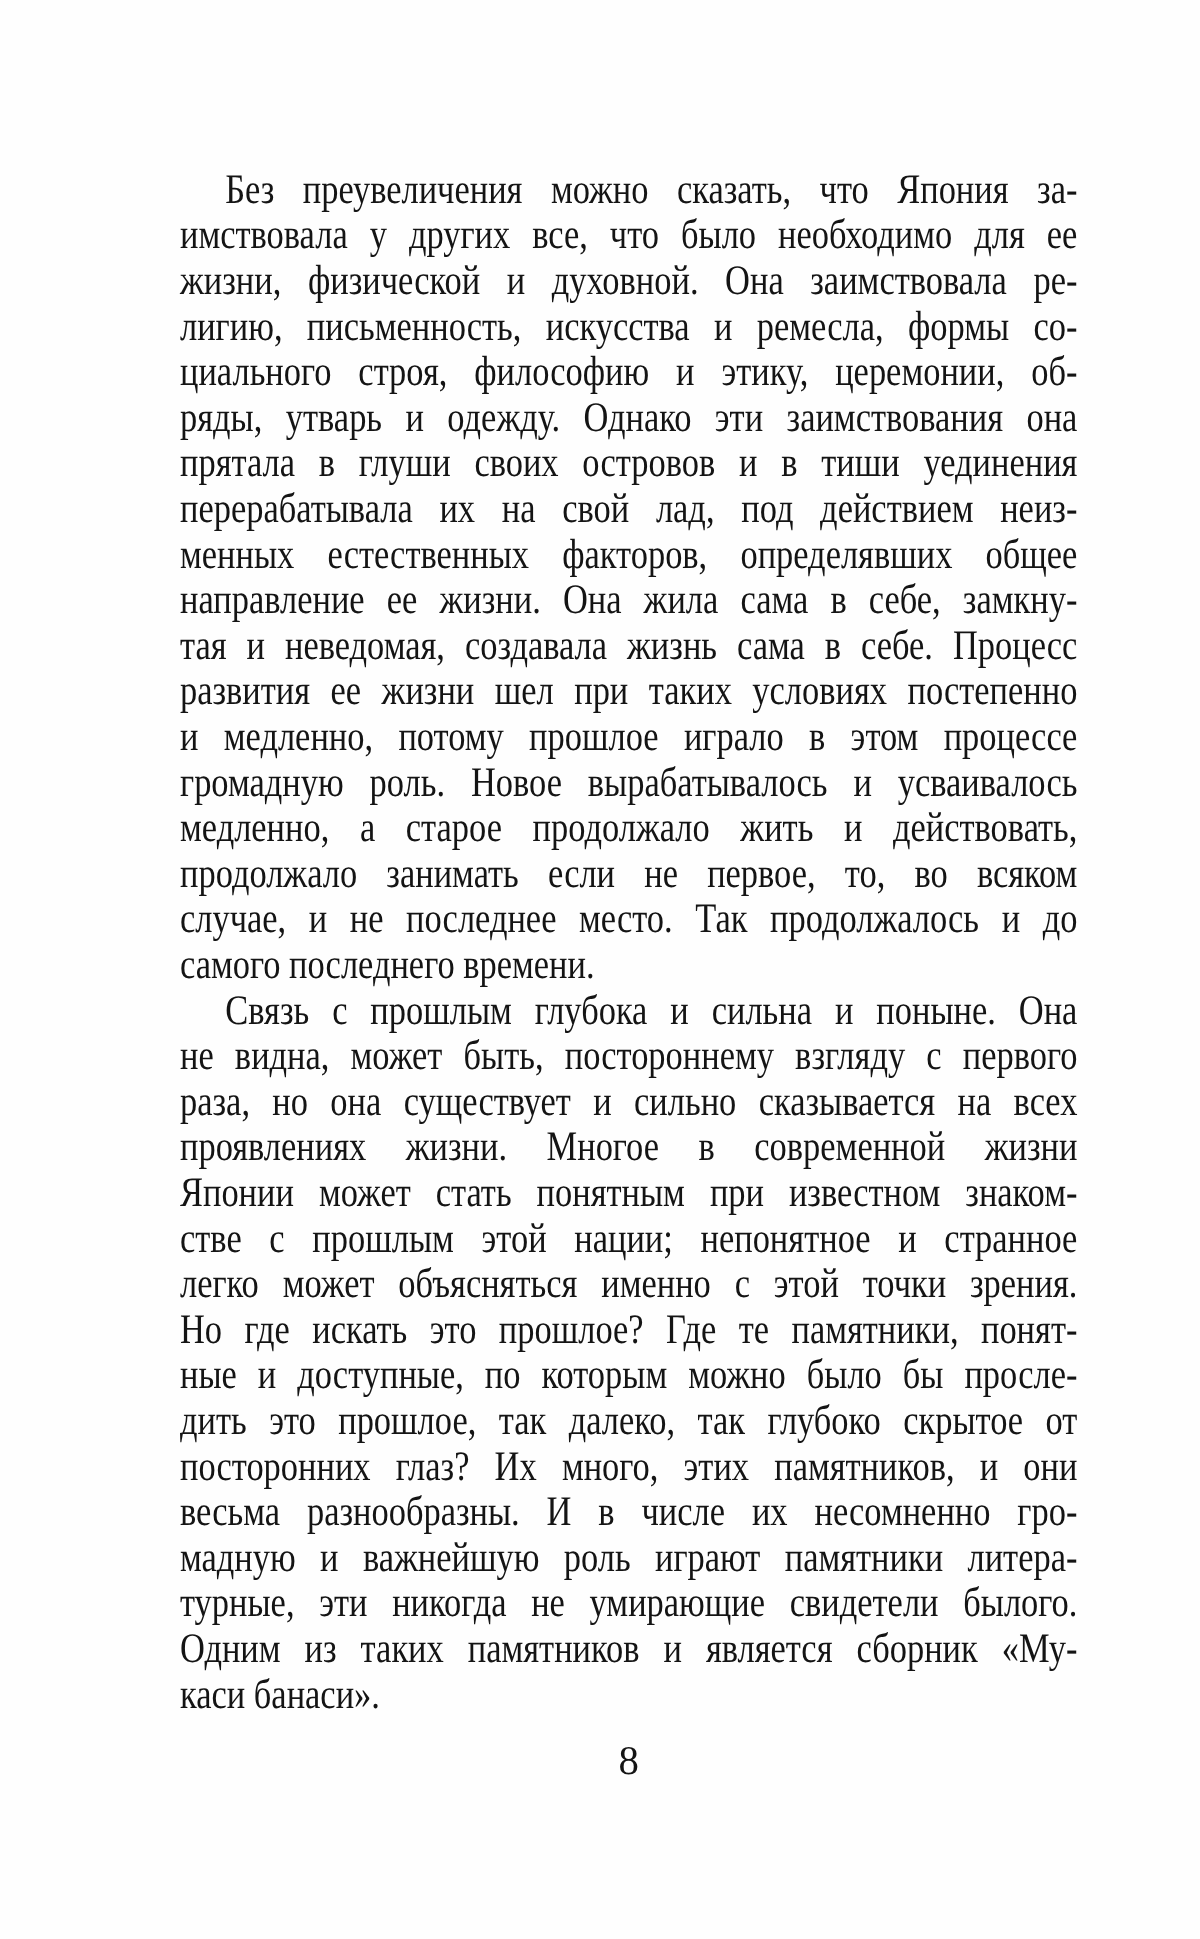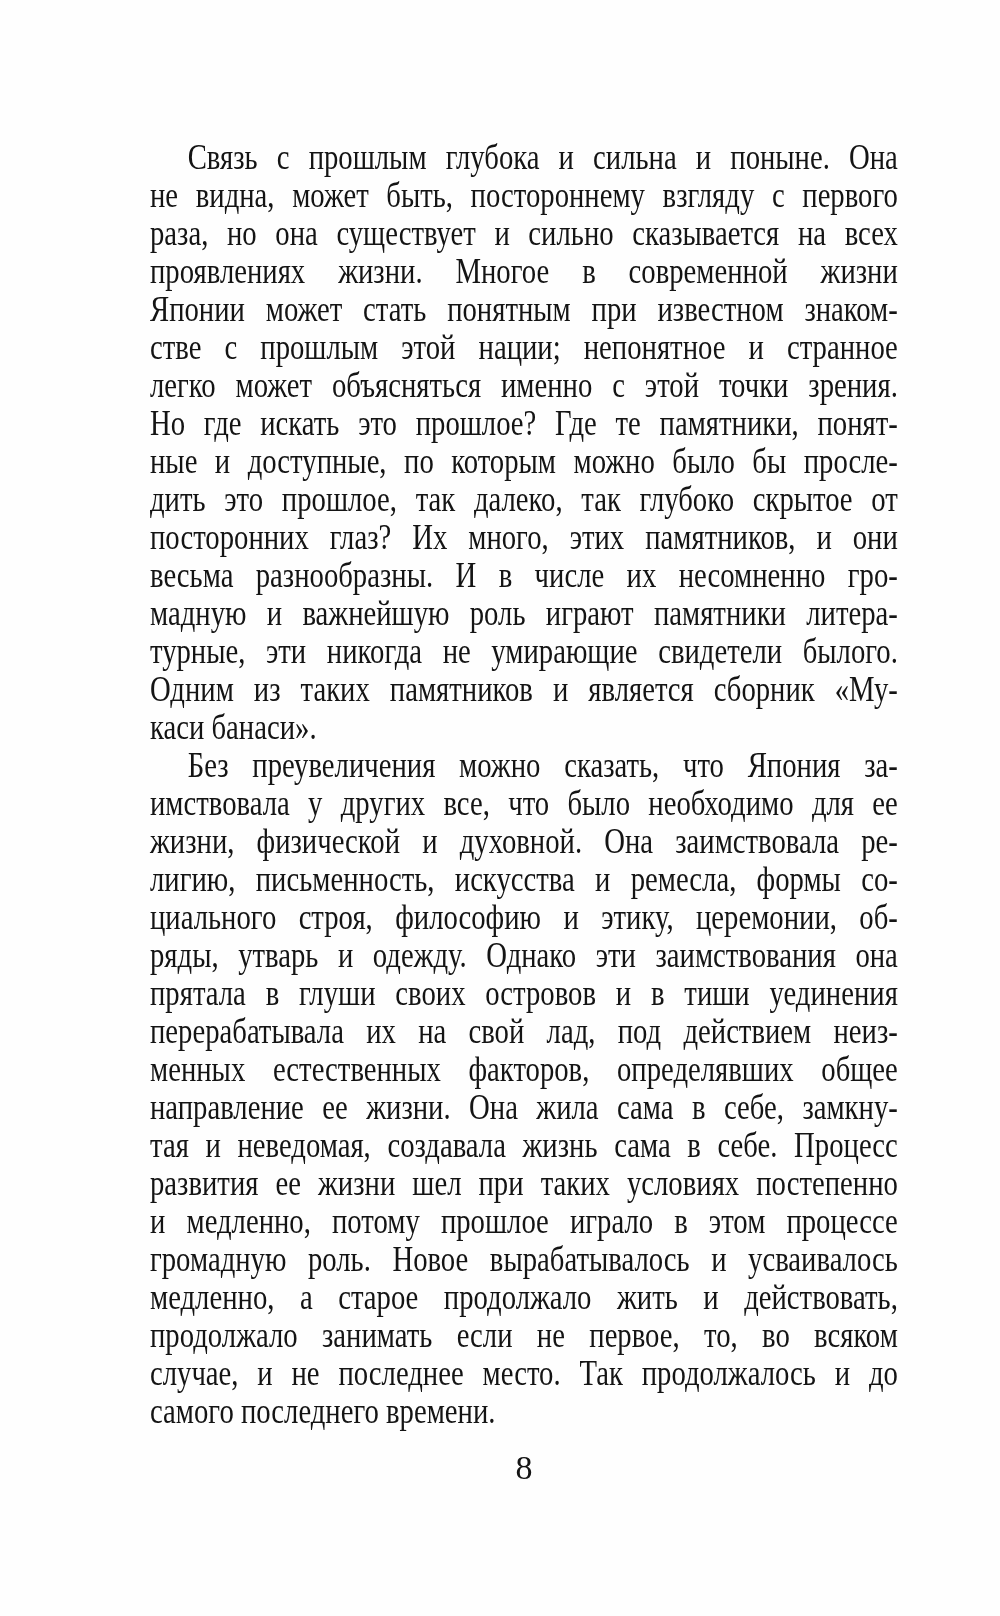--- a/index.html
+++ b/index.html
@@ -58,52 +58,52 @@
     line-height: 40px;
     color: #141414;
   }
 </style>
 </head>
 <body>
 
 <div class="page">
   <main class="text-block">
     <div class="paragraph">
-        <div class="line first">Связь с прошлым глубока и сильна и поныне. Она</div>
-        <div class="line">не видна, может быть, постороннему взгляду с первого</div>
-        <div class="line">раза, но она существует и сильно сказывается на всех</div>
-        <div class="line">проявлениях жизни. Многое в современной жизни</div>
-        <div class="line">Японии может стать понятным при известном знаком-</div>
-        <div class="line">стве с прошлым этой нации; непонятное и странное</div>
-        <div class="line">легко может объясняться именно с этой точки зрения.</div>
-        <div class="line">Но где искать это прошлое? Где те памятники, понят-</div>
-        <div class="line">ные и доступные, по которым можно было бы просле-</div>
-        <div class="line">дить это прошлое, так далеко, так глубоко скрытое от</div>
-        <div class="line">посторонних глаз? Их много, этих памятников, и они</div>
-        <div class="line">весьма разнообразны. И в числе их несомненно гро-</div>
-        <div class="line">мадную и важнейшую роль играют памятники литера-</div>
-        <div class="line">турные, эти никогда не умирающие свидетели былого.</div>
-        <div class="line">Одним из таких памятников и является сборник «Му-</div>
-        <div class="line last">каси банаси».</div>
-      </div>
-    <div class="paragraph">
         <div class="line first">Без преувеличения можно сказать, что Япония за-</div>
         <div class="line">имствовала у других все, что было необходимо для ее</div>
         <div class="line">жизни, физической и духовной. Она заимствовала ре-</div>
         <div class="line">лигию, письменность, искусства и ремесла, формы со-</div>
         <div class="line">циального строя, философию и этику, церемонии, об-</div>
         <div class="line">ряды, утварь и одежду. Однако эти заимствования она</div>
         <div class="line">прятала в глуши своих островов и в тиши уединения</div>
         <div class="line">перерабатывала их на свой лад, под действием неиз-</div>
         <div class="line">менных естественных факторов, определявших общее</div>
         <div class="line">направление ее жизни. Она жила сама в себе, замкну-</div>
         <div class="line">тая и неведомая, создавала жизнь сама в себе. Процесс</div>
         <div class="line">развития ее жизни шел при таких условиях постепенно</div>
         <div class="line">и медленно, потому прошлое играло в этом процессе</div>
         <div class="line">громадную роль. Новое вырабатывалось и усваивалось</div>
         <div class="line">медленно, а старое продолжало жить и действовать,</div>
         <div class="line">продолжало занимать если не первое, то, во всяком</div>
         <div class="line">случае, и не последнее место. Так продолжалось и до</div>
         <div class="line last">самого последнего времени.</div>
       </div>
+    <div class="paragraph">
+        <div class="line first">Связь с прошлым глубока и сильна и поныне. Она</div>
+        <div class="line">не видна, может быть, постороннему взгляду с первого</div>
+        <div class="line">раза, но она существует и сильно сказывается на всех</div>
+        <div class="line">проявлениях жизни. Многое в современной жизни</div>
+        <div class="line">Японии может стать понятным при известном знаком-</div>
+        <div class="line">стве с прошлым этой нации; непонятное и странное</div>
+        <div class="line">легко может объясняться именно с этой точки зрения.</div>
+        <div class="line">Но где искать это прошлое? Где те памятники, понят-</div>
+        <div class="line">ные и доступные, по которым можно было бы просле-</div>
+        <div class="line">дить это прошлое, так далеко, так глубоко скрытое от</div>
+        <div class="line">посторонних глаз? Их много, этих памятников, и они</div>
+        <div class="line">весьма разнообразны. И в числе их несомненно гро-</div>
+        <div class="line">мадную и важнейшую роль играют памятники литера-</div>
+        <div class="line">турные, эти никогда не умирающие свидетели былого.</div>
+        <div class="line">Одним из таких памятников и является сборник «Му-</div>
+        <div class="line last">каси банаси».</div>
+      </div>
   </main>
   <div class="page-number">8</div>
 </div>
 
 </body></html>

